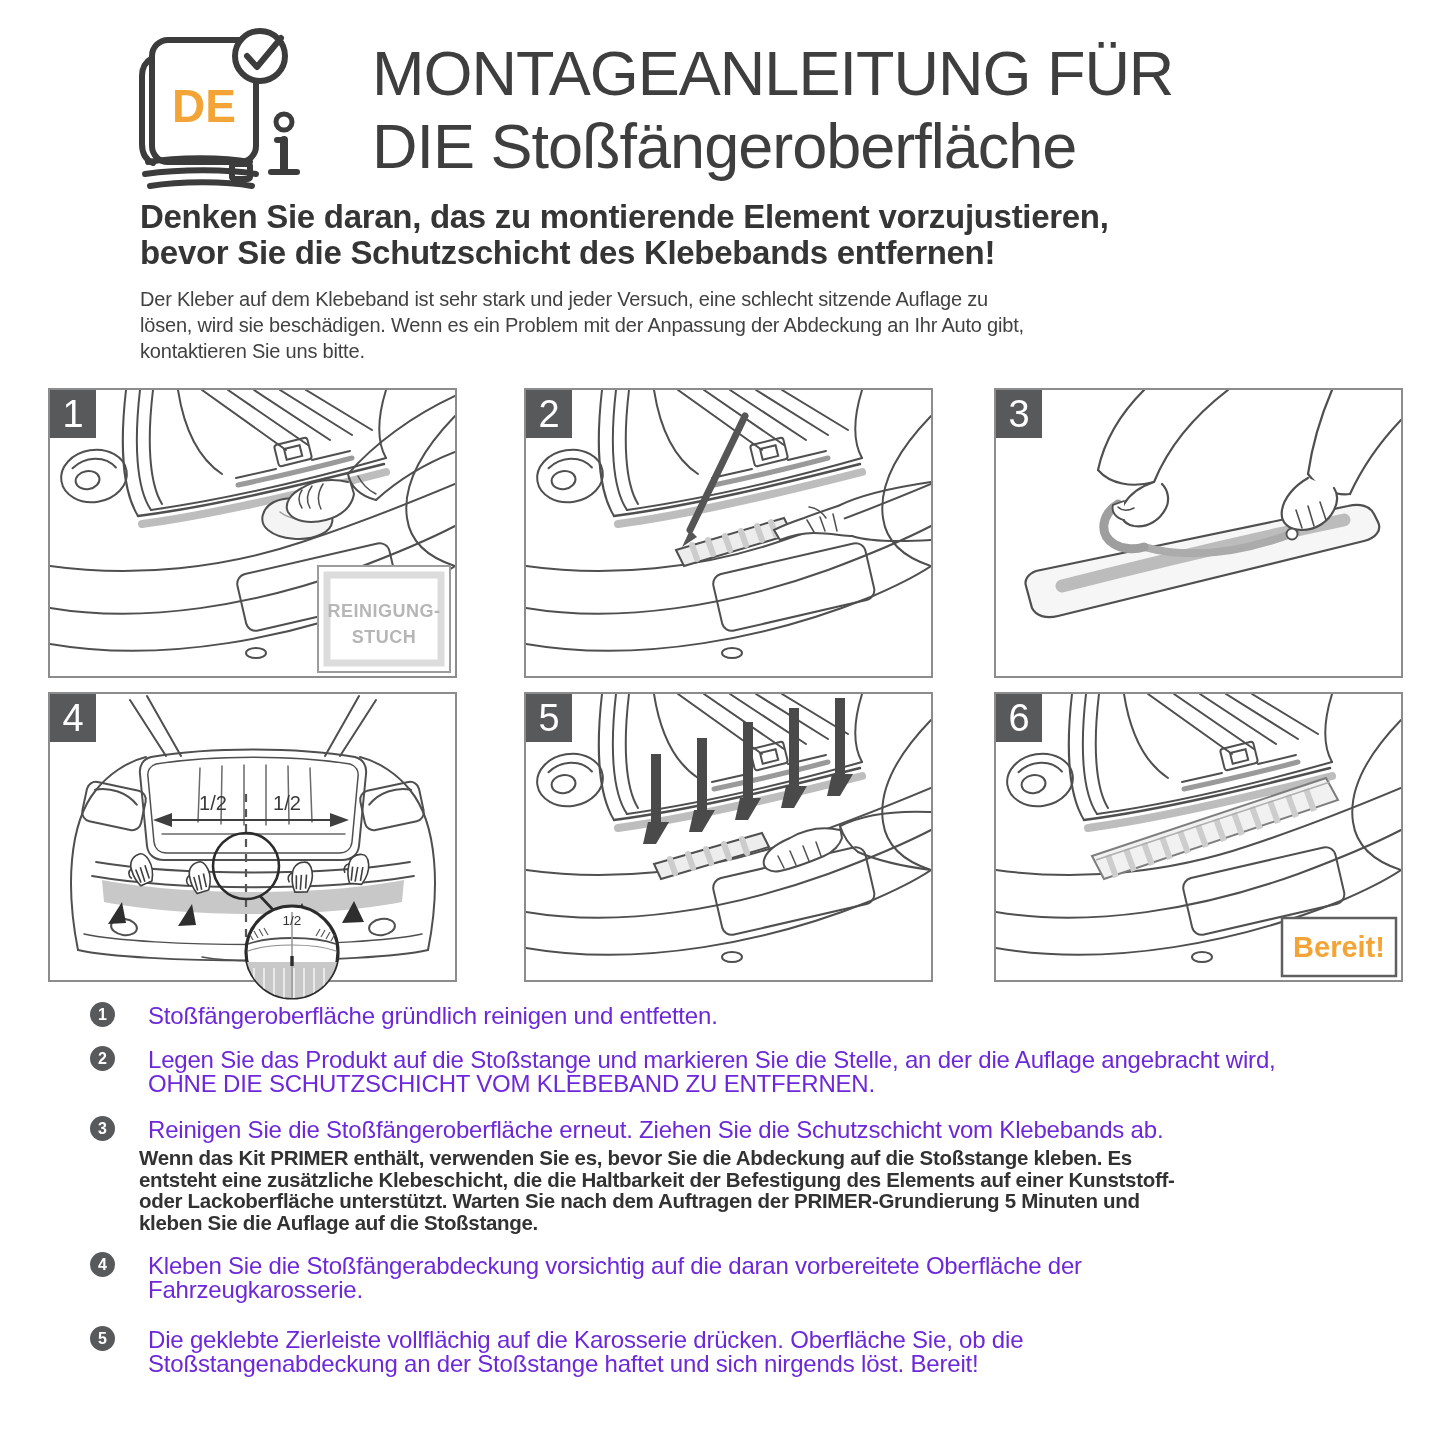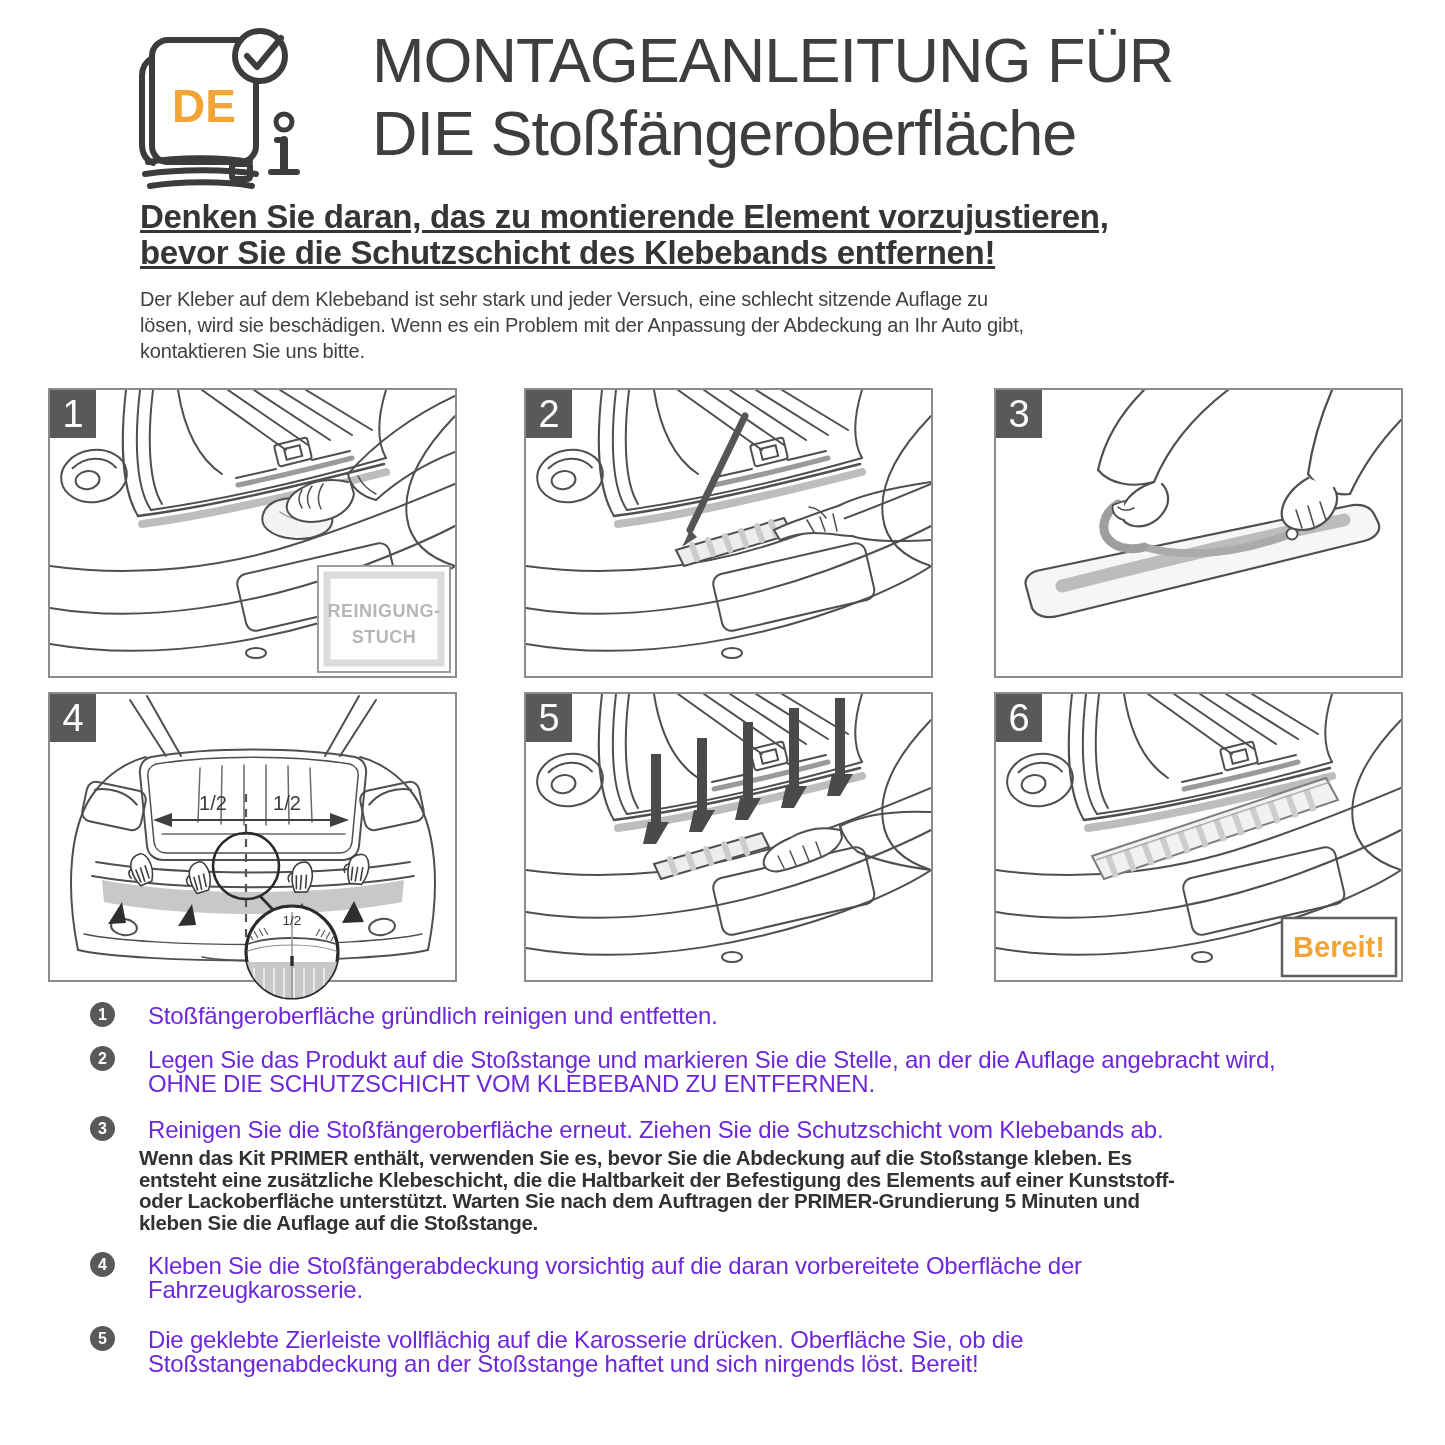--- a/index.html
+++ b/index.html
@@ -1,25 +1,25 @@
 <!DOCTYPE html>
 <html><head>
 <meta charset="utf-8">
 <style>
   html,body{margin:0;padding:0;background:#ffffff;}
   body{width:1445px;height:1445px;position:relative;overflow:hidden;
        font-family:"Liberation Sans",sans-serif;color:#3f3f3f;}
   .abs{position:absolute;}
   
   #logo{left:132px;top:24px;width:185px;height:185px;}
-  #title{left:372px;top:24px;font-size:63px;line-height:73px;color:#3e3e3e;
+  #title{left:372px;top:37px;font-size:63px;line-height:73px;color:#3e3e3e;
          letter-spacing:-1px;white-space:nowrap;}
   
   #warning{left:140px;top:199px;font-size:33px;line-height:36px;font-weight:bold;
-           color:#353535;white-space:pre-line;letter-spacing:-0.3px;text-decoration:underline;}
+           color:#353535;white-space:pre-line;letter-spacing:-0.3px;}
   #intro-para{left:140px;top:286px;font-size:20px;line-height:26px;color:#414141;
               white-space:pre-line;letter-spacing:-0.2px;}
   
   .panel{position:absolute;width:409px;height:290px;border:2px solid #8c8c8c;
          box-sizing:border-box;background:#fff;}
   .panel svg.illu{position:absolute;left:0;top:0;width:405px;height:286px;}
   .panel svg.overflowy{overflow:visible;}
   .pnum{position:absolute;left:0;top:0;width:46px;height:48px;background:#58595b;
         color:#fff;font-size:38px;display:flex;align-items:center;justify-content:center;
         z-index:3;}

